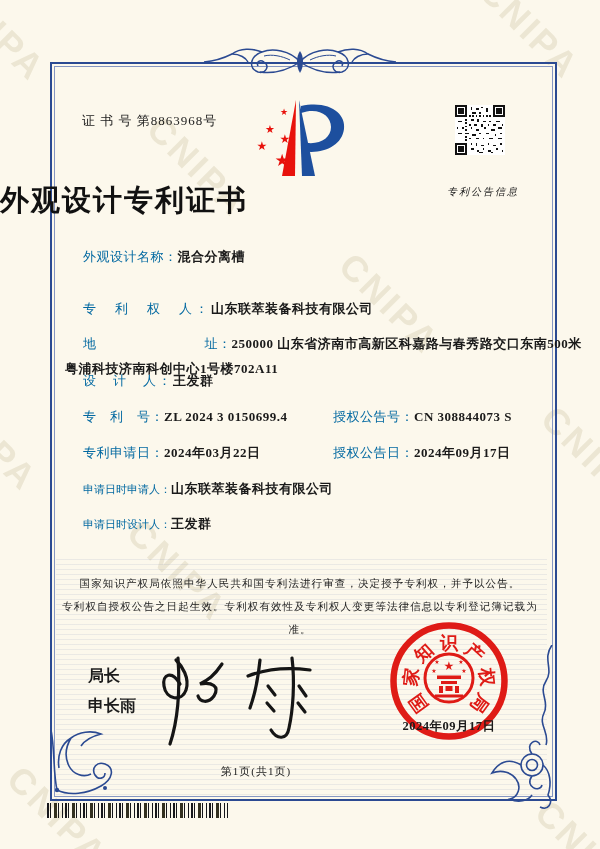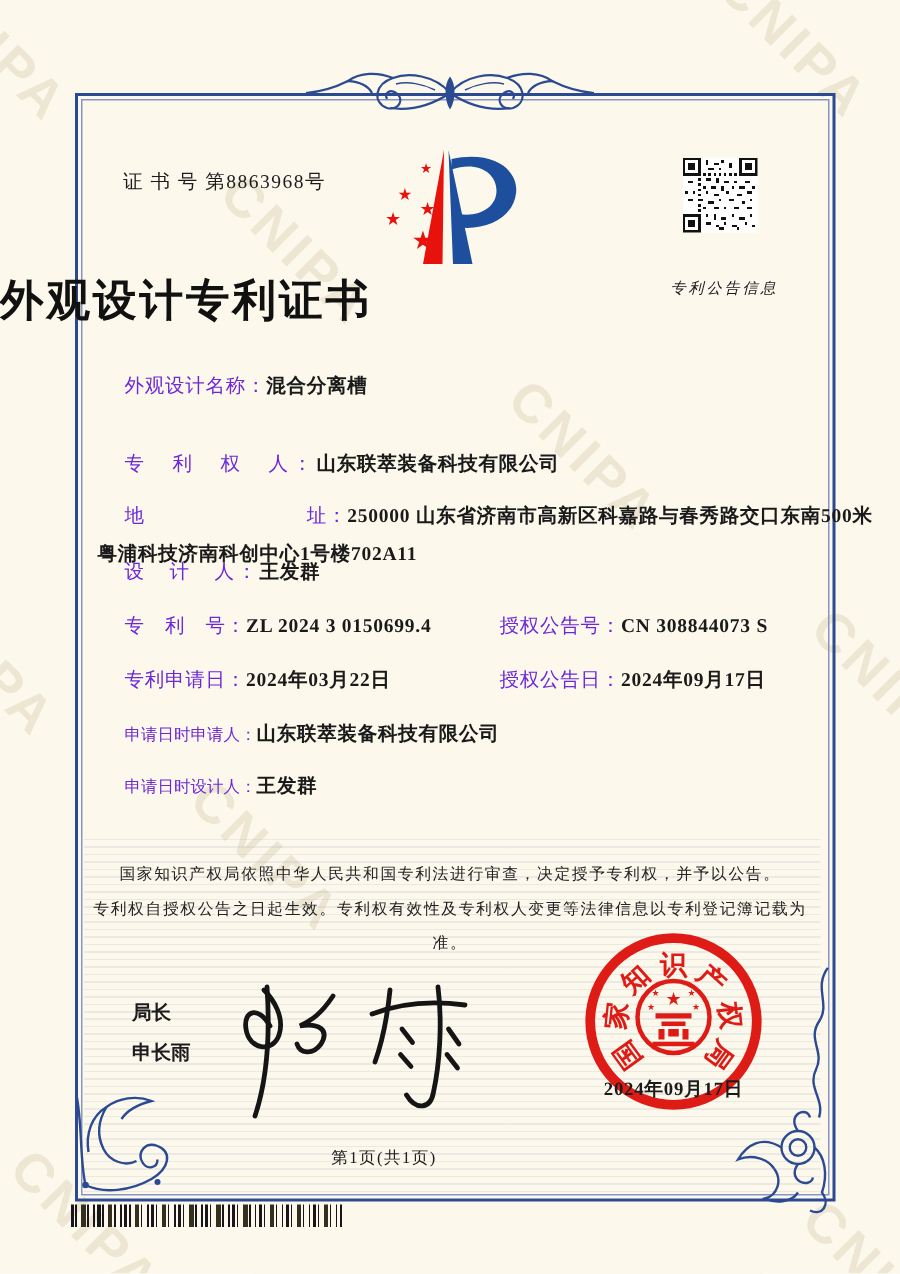--- a/index.html
+++ b/index.html
@@ -19,35 +19,35 @@
   
   .cert-no{position:absolute;left:82px;top:112px;font-size:13px;letter-spacing:1px;z-index:2;}
   .logo{position:absolute;left:238px;top:94px;z-index:2;}
   .qr{position:absolute;left:455px;top:105px;z-index:2;}
   .qr-caption{position:absolute;left:438px;top:161px;width:90px;text-align:center;font-size:10px;
               font-style:italic;letter-spacing:2px;color:#1a1a1a;z-index:2;margin-top:24px;}
   .title{position:absolute;left:0;top:181px;width:600px;font-size:29px;
          font-weight:bold;letter-spacing:2px;color:#111;z-index:2;}
   
   .row{position:absolute;left:83px;font-size:13px;letter-spacing:0.5px;z-index:2;white-space:nowrap;}
-  .row .lab{color:#6d28d9;}
+  .row .lab{color:#0369a1;}
   .row .val{font-weight:600;color:#1a1a1a;}
   .ls3{letter-spacing:3px;}
   .ls2{letter-spacing:2px;}
   .small-lab{font-size:11px;letter-spacing:0;}
   .col2{position:absolute;left:250px;top:0;white-space:nowrap;}
   .addr2{display:block;margin-left:-18px;margin-top:7px;}
   .r1{top:248px;} .r2{top:300px;} .r3{top:335px;} .r4{top:372px;}
   .r5{top:408px;} .r6{top:444px;} .r7{top:480px;} .r8{top:515px;}
   
   .legal{position:absolute;left:60px;top:572px;width:480px;text-align:center;z-index:2;}
   .legal div{font-size:10.5px;letter-spacing:1.1px;line-height:23px;color:#222;}
   
   .signer{position:absolute;left:88px;top:666px;z-index:2;
-          font-family:"Liberation Sans","DejaVu Sans",sans-serif;font-size:13px;font-weight:600;}
+          font-family:"Liberation Sans","DejaVu Sans",sans-serif;font-size:16px;font-weight:600;}
   .signer div{margin-bottom:9px;}
   .signature{position:absolute;left:142px;top:650px;z-index:3;}
   
   .seal{position:absolute;left:386px;top:618px;z-index:4;opacity:0.96;}
   
   .footer{position:absolute;left:0;top:764px;width:512px;text-align:center;font-size:11px;
           letter-spacing:1px;z-index:2;}
   .barcode{position:absolute;left:47px;top:803px;width:181px;height:15px;z-index:2;
            background:
              repeating-linear-gradient(90deg,#17171b 0 2px,rgba(0,0,0,0) 2px 3px,#17171b 3px 4px,

